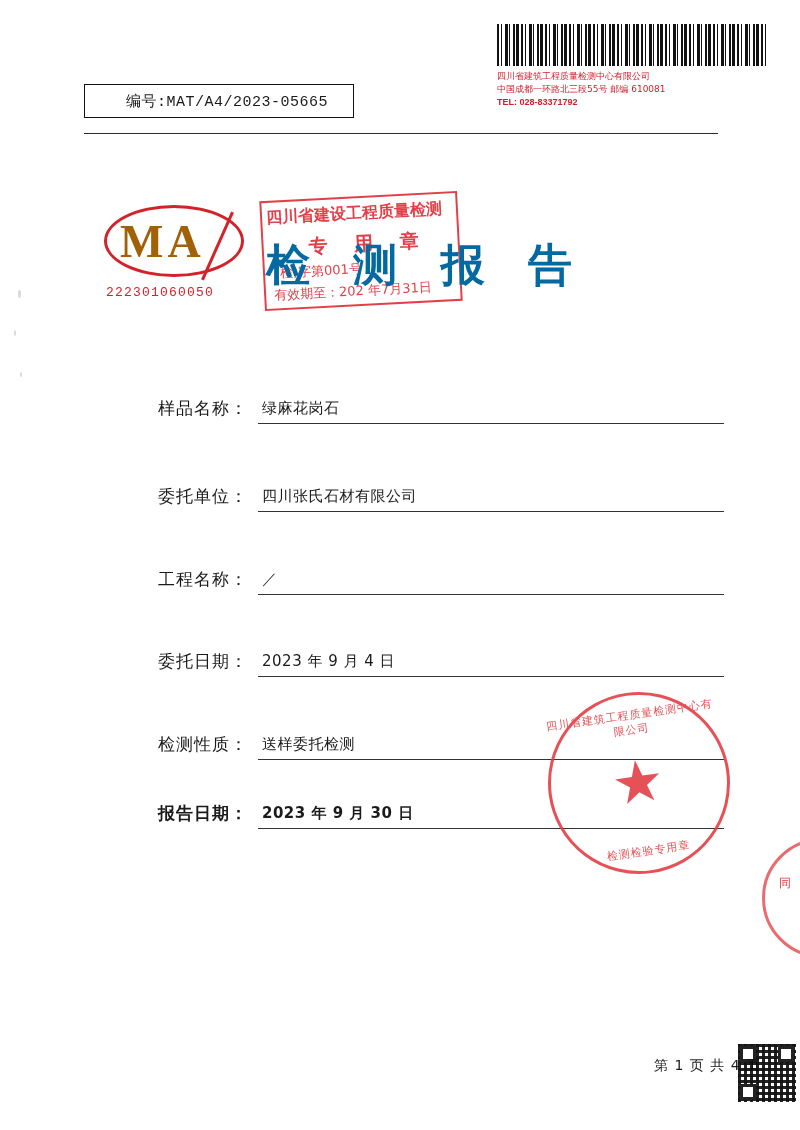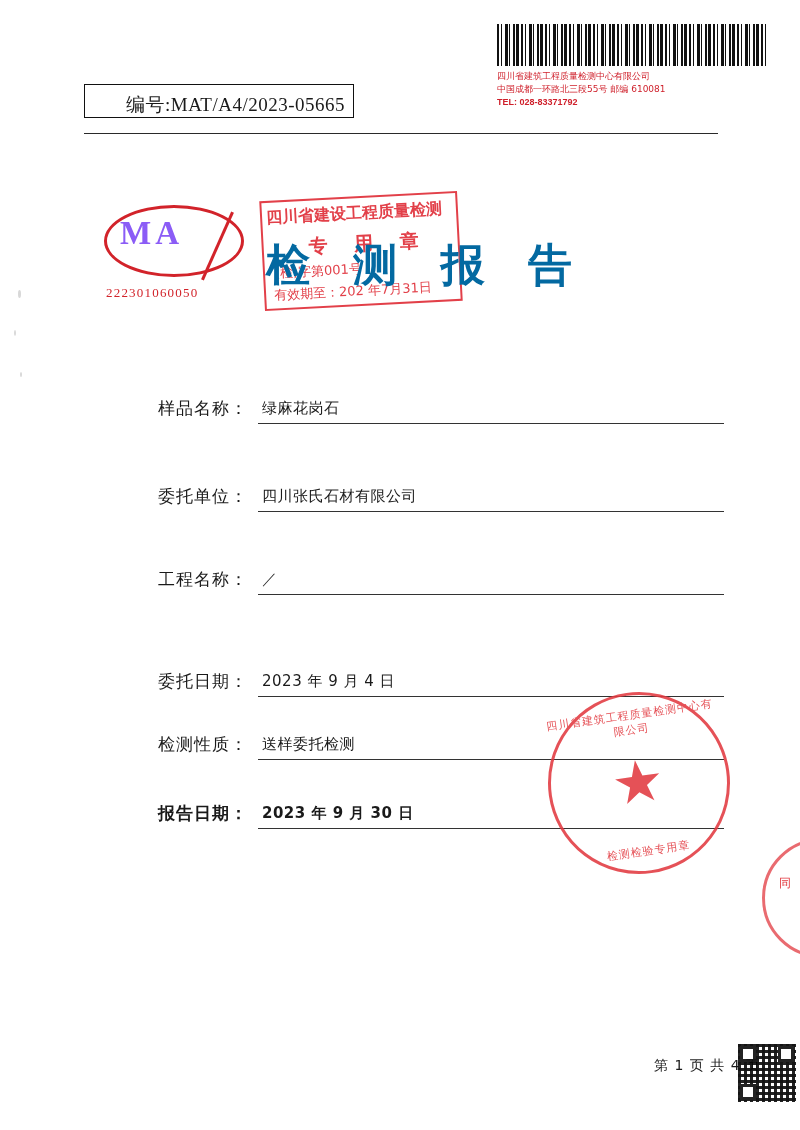--- a/index.html
+++ b/index.html
@@ -54,23 +54,23 @@
     left: 84px;
     width: 270px;
     height: 34px;
     border: 1.5px solid #111;
     box-sizing: border-box;
   }
   #report-no-text {
     position: absolute;
     top: 92px;
     left: 126px;
-    font-size: 19px;
+    font-size: 15px;
     letter-spacing: 0.5px;
-    font-family: Liberation Serif, serif;
+    font-family: Liberation Mono, monospace;
   }
 
   
   #header-rule {
     position: absolute;
     top: 133px;
     left: 84px;
     width: 634px;
     height: 1px;
     background: #2a2a2a;
@@ -92,43 +92,43 @@
     width: 140px;
     height: 72px;
     border: 3px solid #d2232a;
     border-radius: 50%;
     box-sizing: border-box;
   }
   #ma-letters {
     position: absolute;
     top: 10px;
     left: 24px;
-    font-size: 33px;
+    font-size: 46px;
     font-weight: bold;
     letter-spacing: 4px;
     font-family: "Liberation Serif", serif;
-    color: #8b5cf6;
+    color: #a16207;
   }
   #ma-slash {
     position: absolute;
     top: 4px;
     left: 120px;
     width: 3px;
     height: 74px;
     background: #d2232a;
     transform: rotate(24deg);
   }
   #ma-number {
     position: absolute;
     top: 80px;
     left: 10px;
     font-size: 13px;
     letter-spacing: 1.2px;
     color: #d2232a;
-    font-family: Liberation Serif, serif;
+    font-family: Liberation Mono, monospace;
   }
 
   
   #stamp-rect {
     position: absolute;
     top: 196px;
     left: 262px;
     width: 198px;
     height: 110px;
     border: 2.5px solid #e0303a;
@@ -217,21 +217,21 @@
     left: 100px;
     top: 28px;
     width: 466px;
     height: 1px;
     background: #333;
   }
 
   #row-sample     { top: 395px; }
   #row-client     { top: 483px; }
   #row-project    { top: 566px; }
-  #row-entrust    { top: 668px; text-align: right; }
+  #row-entrust    { top: 648px; text-align: right; }
   #row-nature     { top: 731px; text-align: right; }
   #row-reportdate { top: 800px; font-weight: bold; }
 
   
   #round-seal {
     position: absolute;
     top: 692px;
     left: 548px;
     width: 182px;
     height: 182px;

